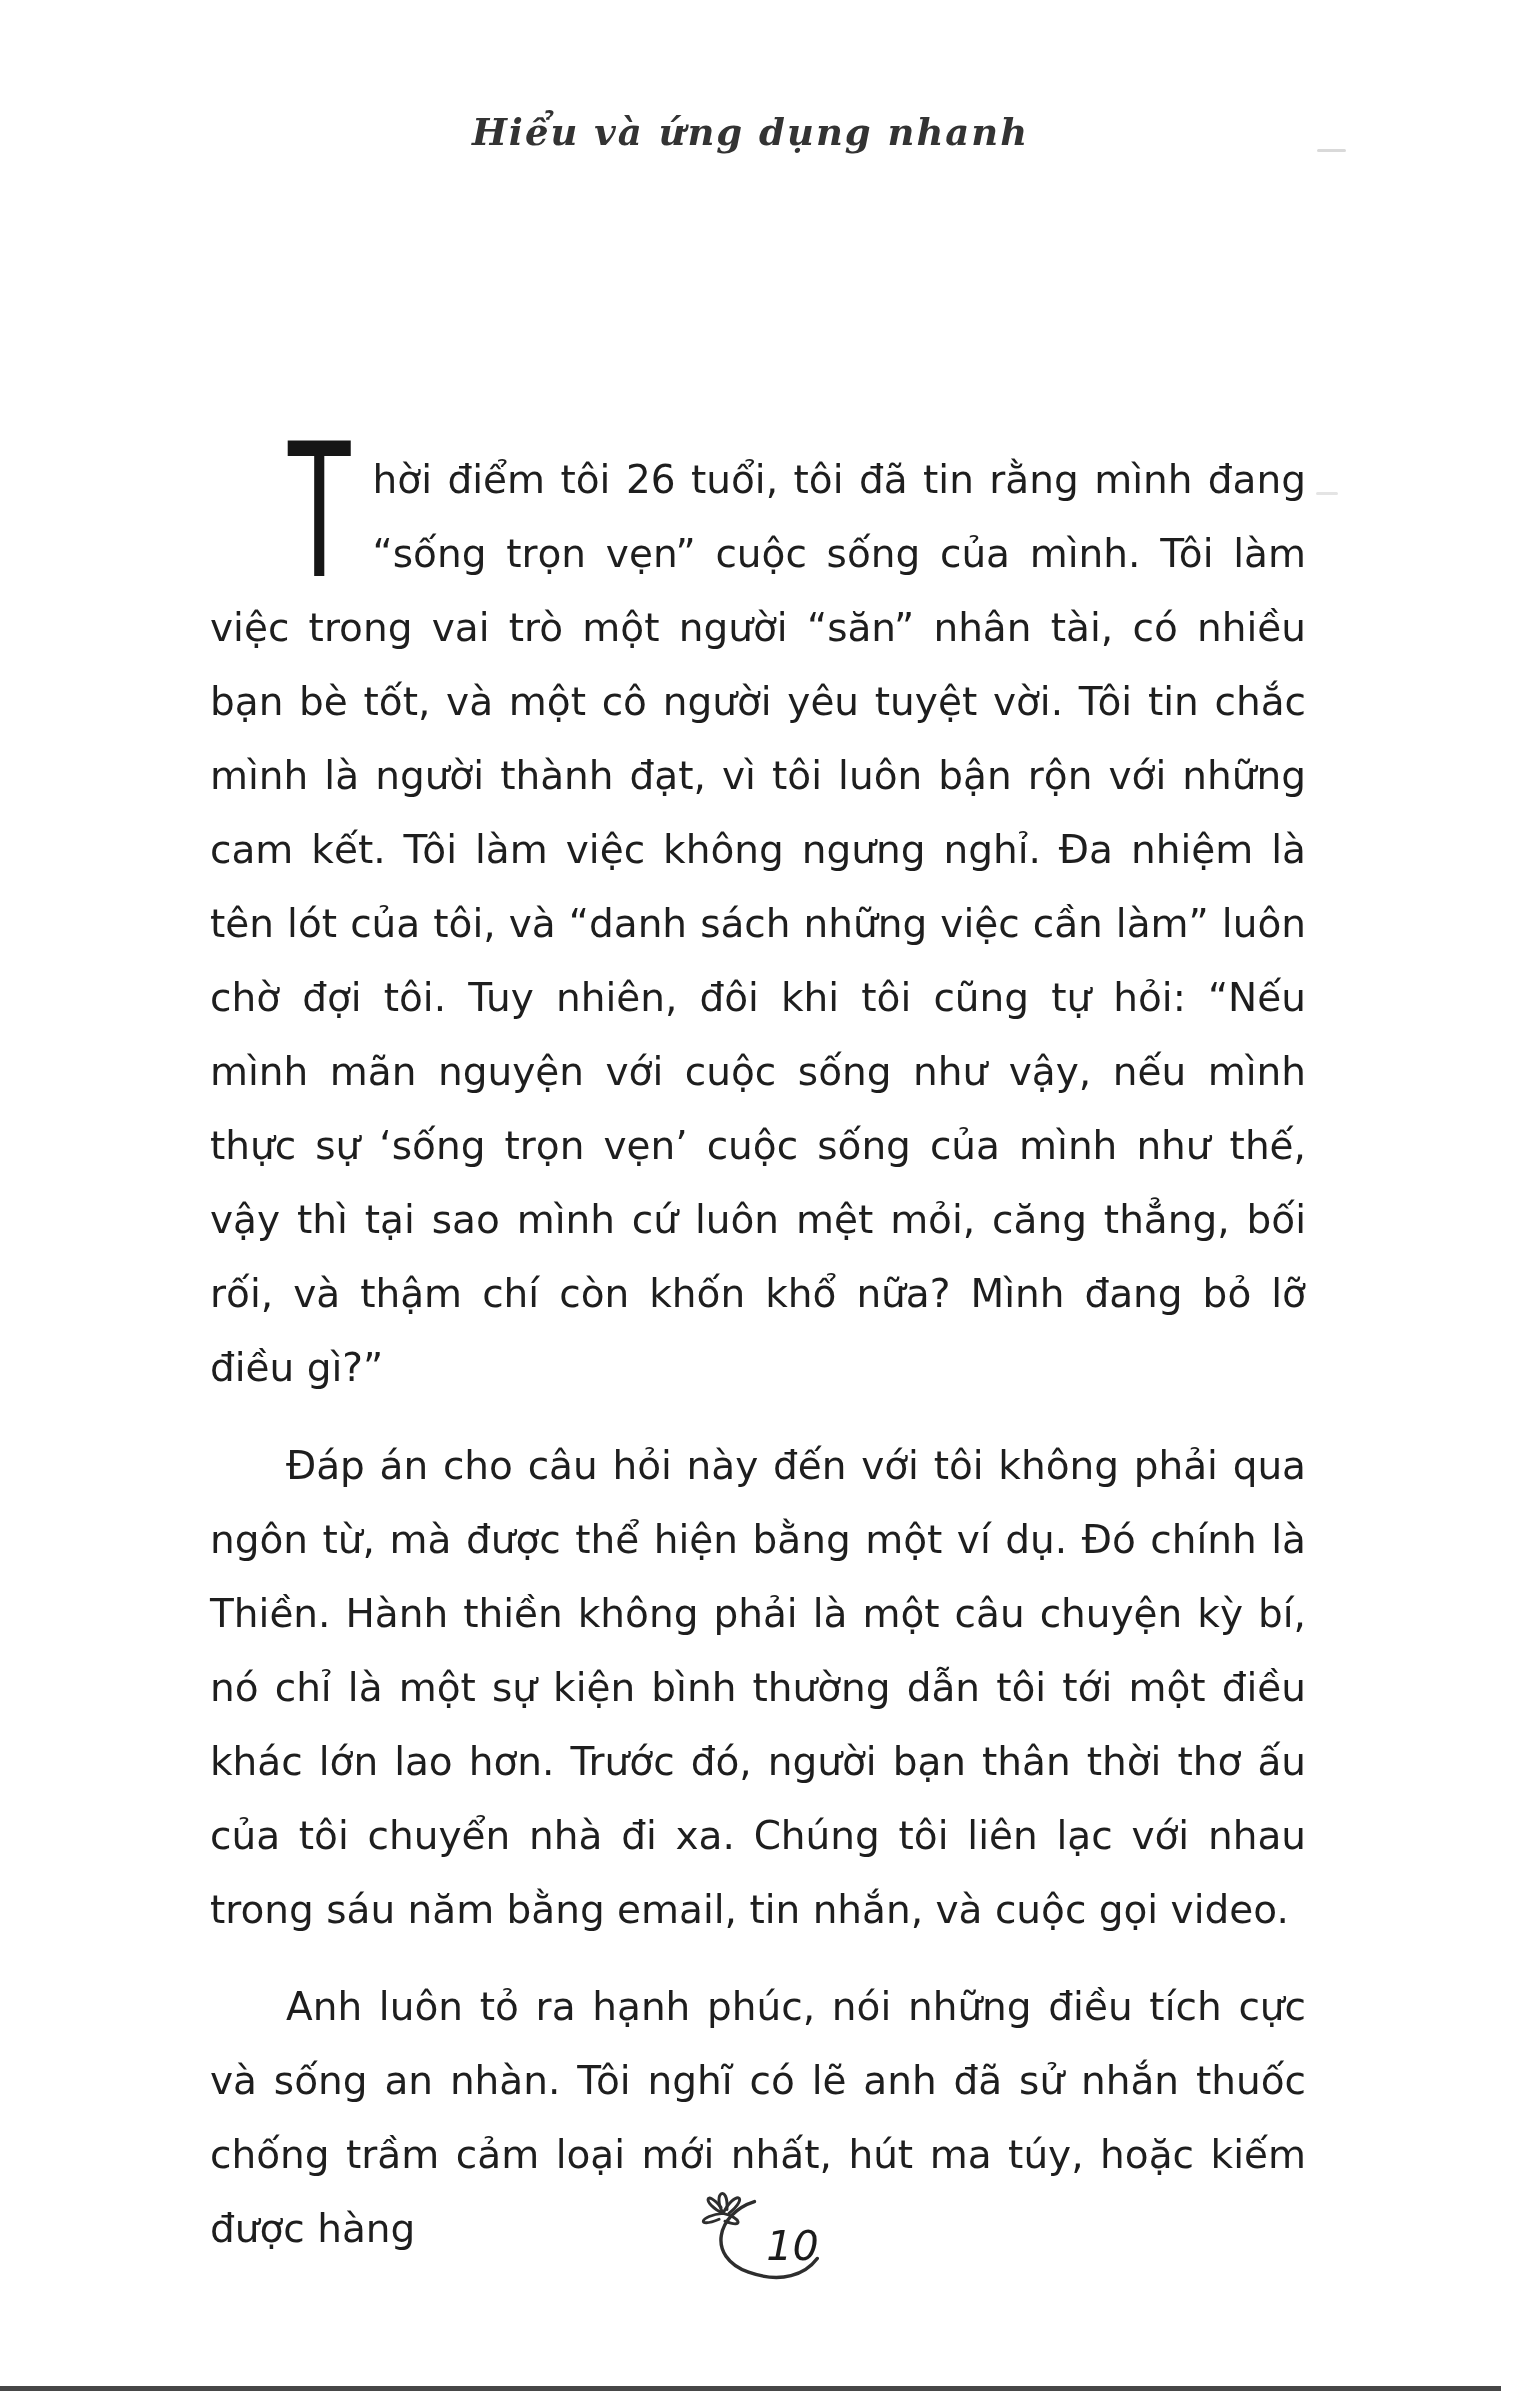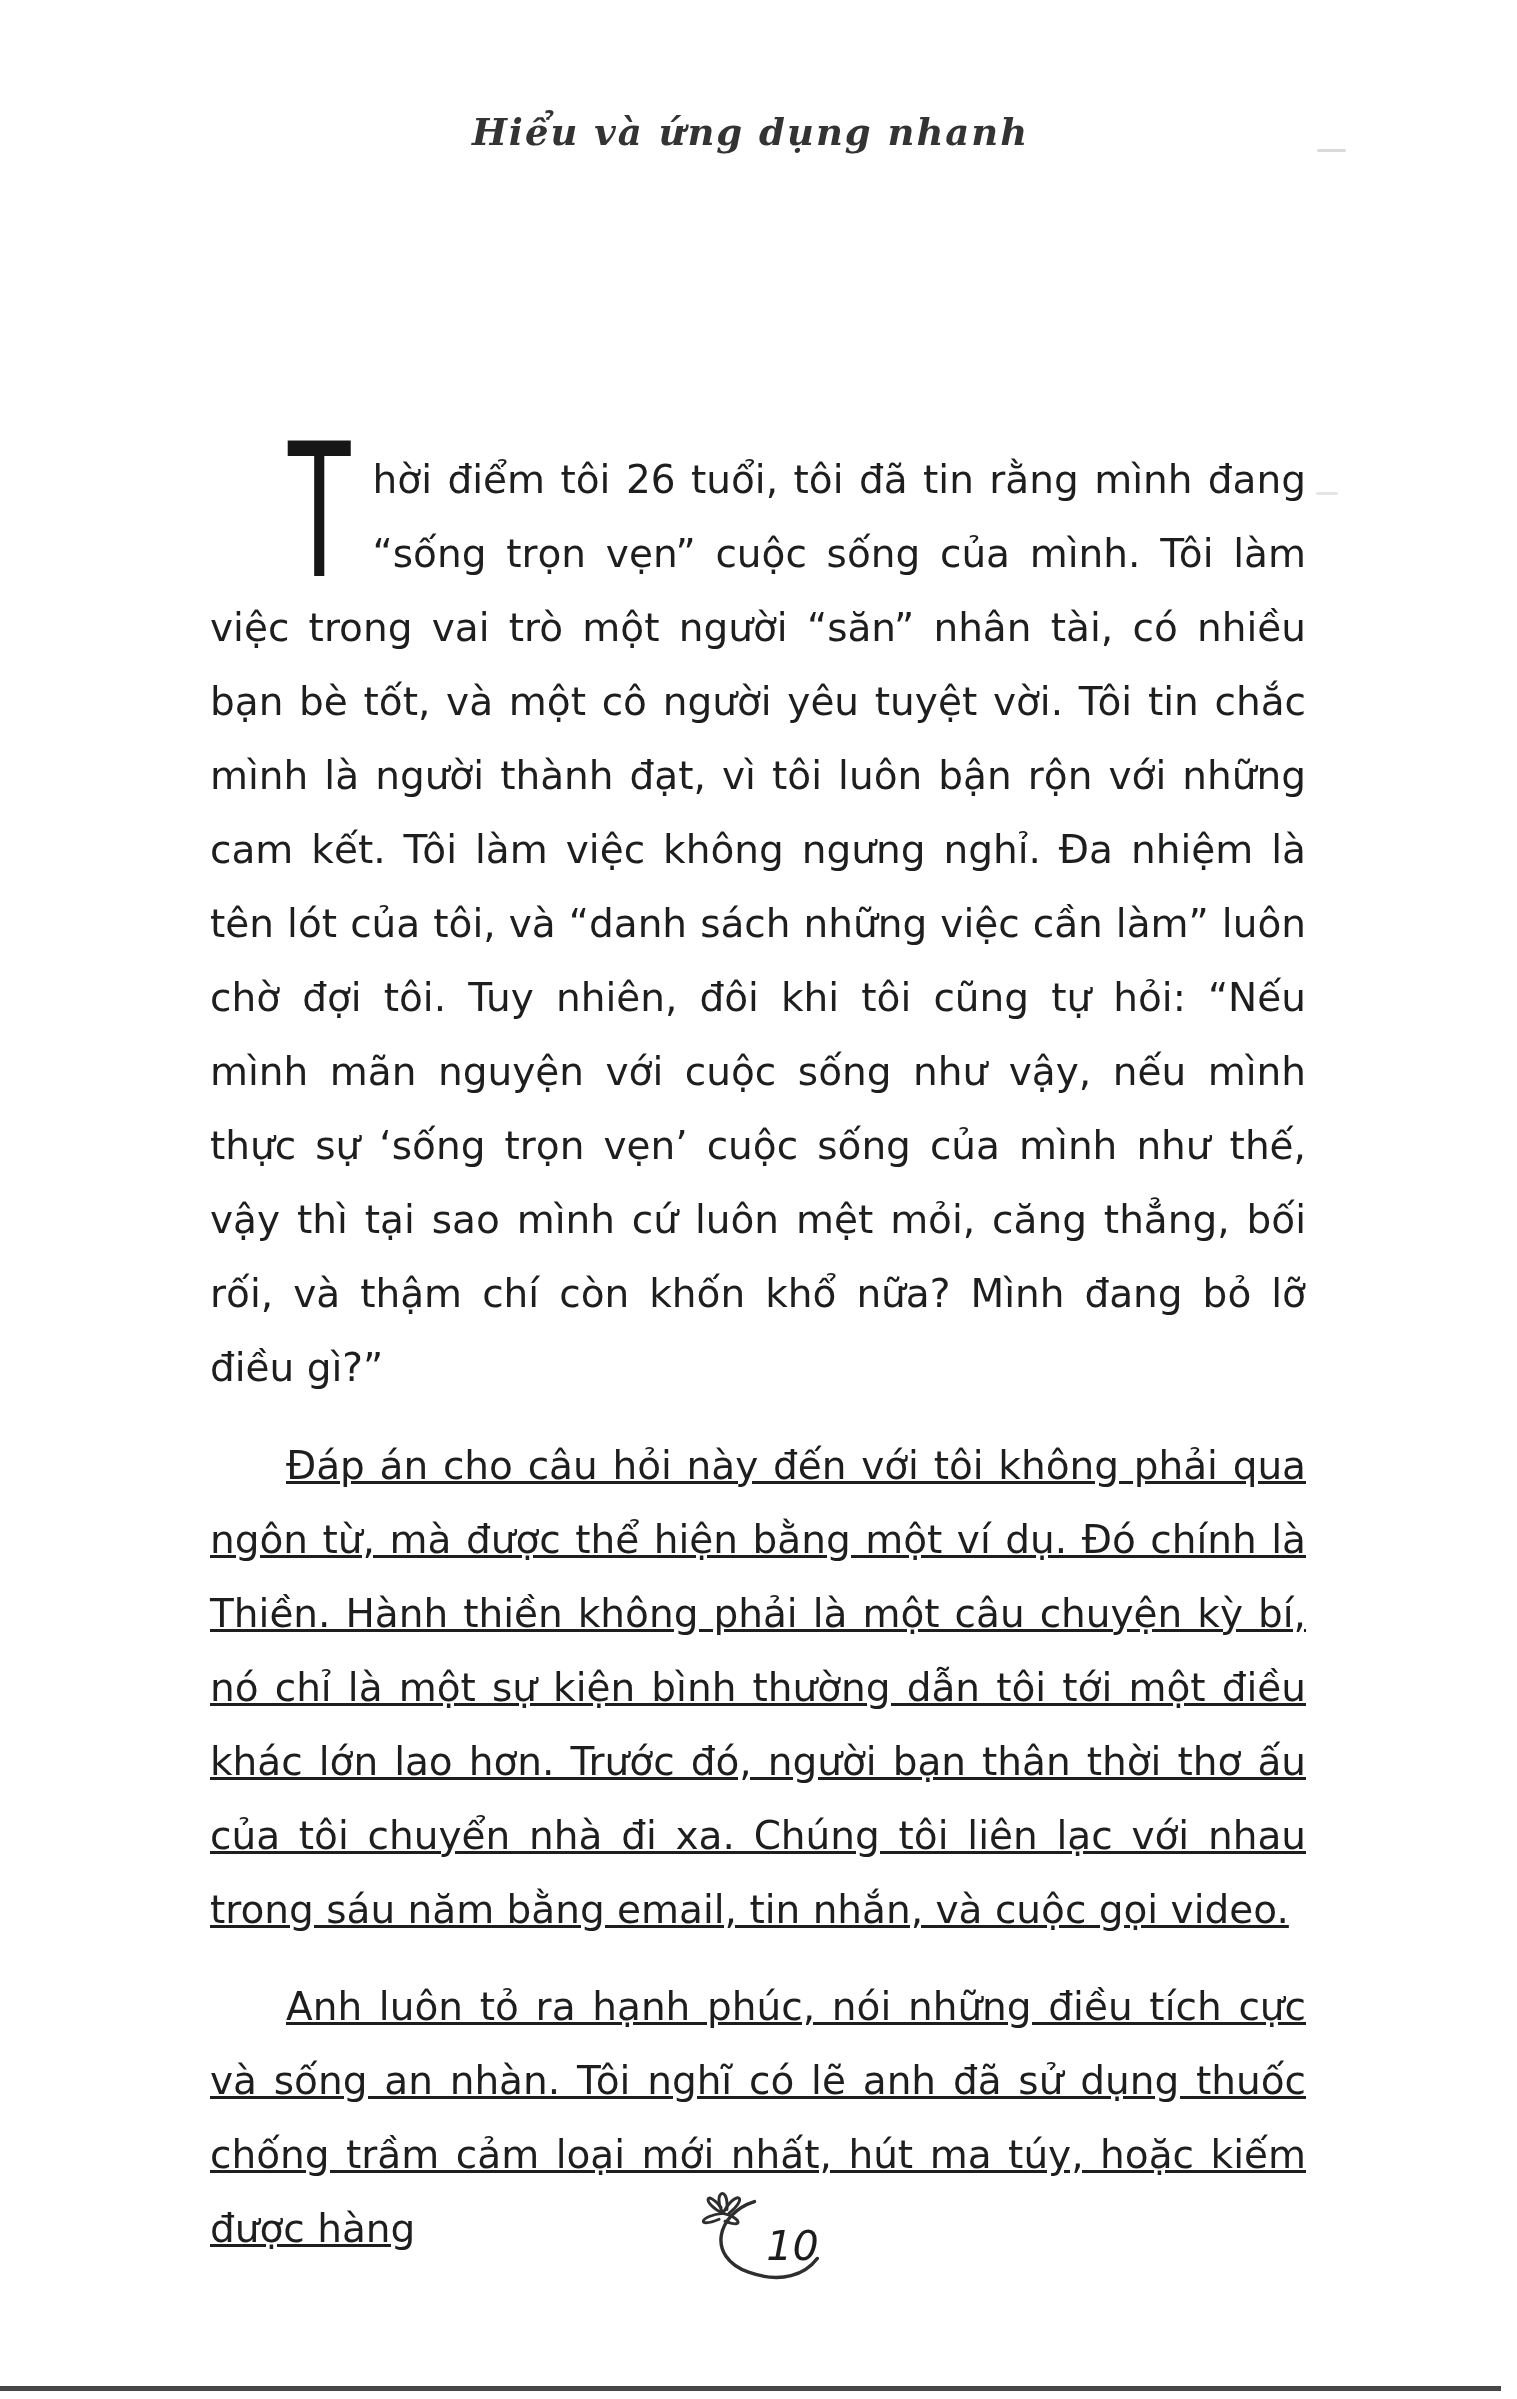--- a/index.html
+++ b/index.html
@@ -37,21 +37,20 @@
     font-size: 39px;
     line-height: 74px;
     text-align: justify;
     color: #1e1e1e;
   }
   .para {
     margin: 0 0 23.5px 0;
   }
   .para.indent {
     text-indent: 76px;
-    text-decoration: underline;
   }
   .dropcap {
     float: left;
     width: 65px;
     height: 147px;
     margin: 0 19.6px 0 78px;
     font-family: "DejaVu Sans", sans-serif;
     font-size: 186px;
     line-height: 137px;
     color: #161616;
@@ -94,21 +93,21 @@
   <div class="running-head">Hiểu và ứng dụng nhanh</div>
 
   <div class="artifact a1"></div>
   <div class="artifact a2"></div>
 
   <div class="content">
     <p class="para first">
       <span class="dropcap">T</span><span>hời điểm tôi 26 tuổi, tôi đã tin rằng mình đang “sống trọn vẹn” cuộc sống của mình. Tôi làm việc trong vai trò một người “săn” nhân tài, có nhiều bạn bè tốt, và một cô người yêu tuyệt vời. Tôi tin chắc mình là người thành đạt, vì tôi luôn bận rộn với những cam kết. Tôi làm việc không ngưng nghỉ. Đa nhiệm là tên lót của tôi, và “danh sách những việc cần làm” luôn chờ đợi tôi. Tuy nhiên, đôi khi tôi cũng tự hỏi: “Nếu mình mãn nguyện với cuộc sống như vậy, nếu mình thực sự ‘sống trọn vẹn’ cuộc sống của mình như thế, vậy thì tại sao mình cứ luôn mệt mỏi, căng thẳng, bối rối, và thậm chí còn khốn khổ nữa? Mình đang bỏ lỡ điều gì?”</span>
     </p>
     <p class="para indent">Đáp án cho câu hỏi này đến với tôi không phải qua ngôn từ, mà được thể hiện bằng một ví dụ. Đó chính là Thiền. Hành thiền không phải là một câu chuyện kỳ bí, nó chỉ là một sự kiện bình thường dẫn tôi tới một điều khác lớn lao hơn. Trước đó, người bạn thân thời thơ ấu của tôi chuyển nhà đi xa. Chúng tôi liên lạc với nhau trong sáu năm bằng email, tin nhắn, và cuộc gọi video.</p>
-    <p class="para indent">Anh luôn tỏ ra hạnh phúc, nói những điều tích cực và sống an nhàn. Tôi nghĩ có lẽ anh đã sử dụng thuốc chống trầm cảm loại mới nhất, hút ma túy, hoặc kiếm được hàng</p>
+    <p class="para indent">Anh luôn tỏ ra hạnh phúc, nói những điều tích cực và sống an nhàn. Tôi nghĩ có lẽ anh đã sử nhắn thuốc chống trầm cảm loại mới nhất, hút ma túy, hoặc kiếm được hàng</p>
   </div>
 
   <div class="page-footer">
     <div class="ornament">
       <svg width="157" height="108" viewBox="0 0 160 110" xmlns="http://www.w3.org/2000/svg">
         <g fill="none" stroke="#2e2e2e" stroke-width="3" stroke-linecap="round">
           <path d="M52 36 C40 14 58 6 56 32"></path>
           <path d="M52 36 C30 26 34 10 50 30"></path>
           <path d="M52 36 C64 12 80 18 58 36"></path>
           <path d="M52 36 C28 38 24 52 48 42"></path>

